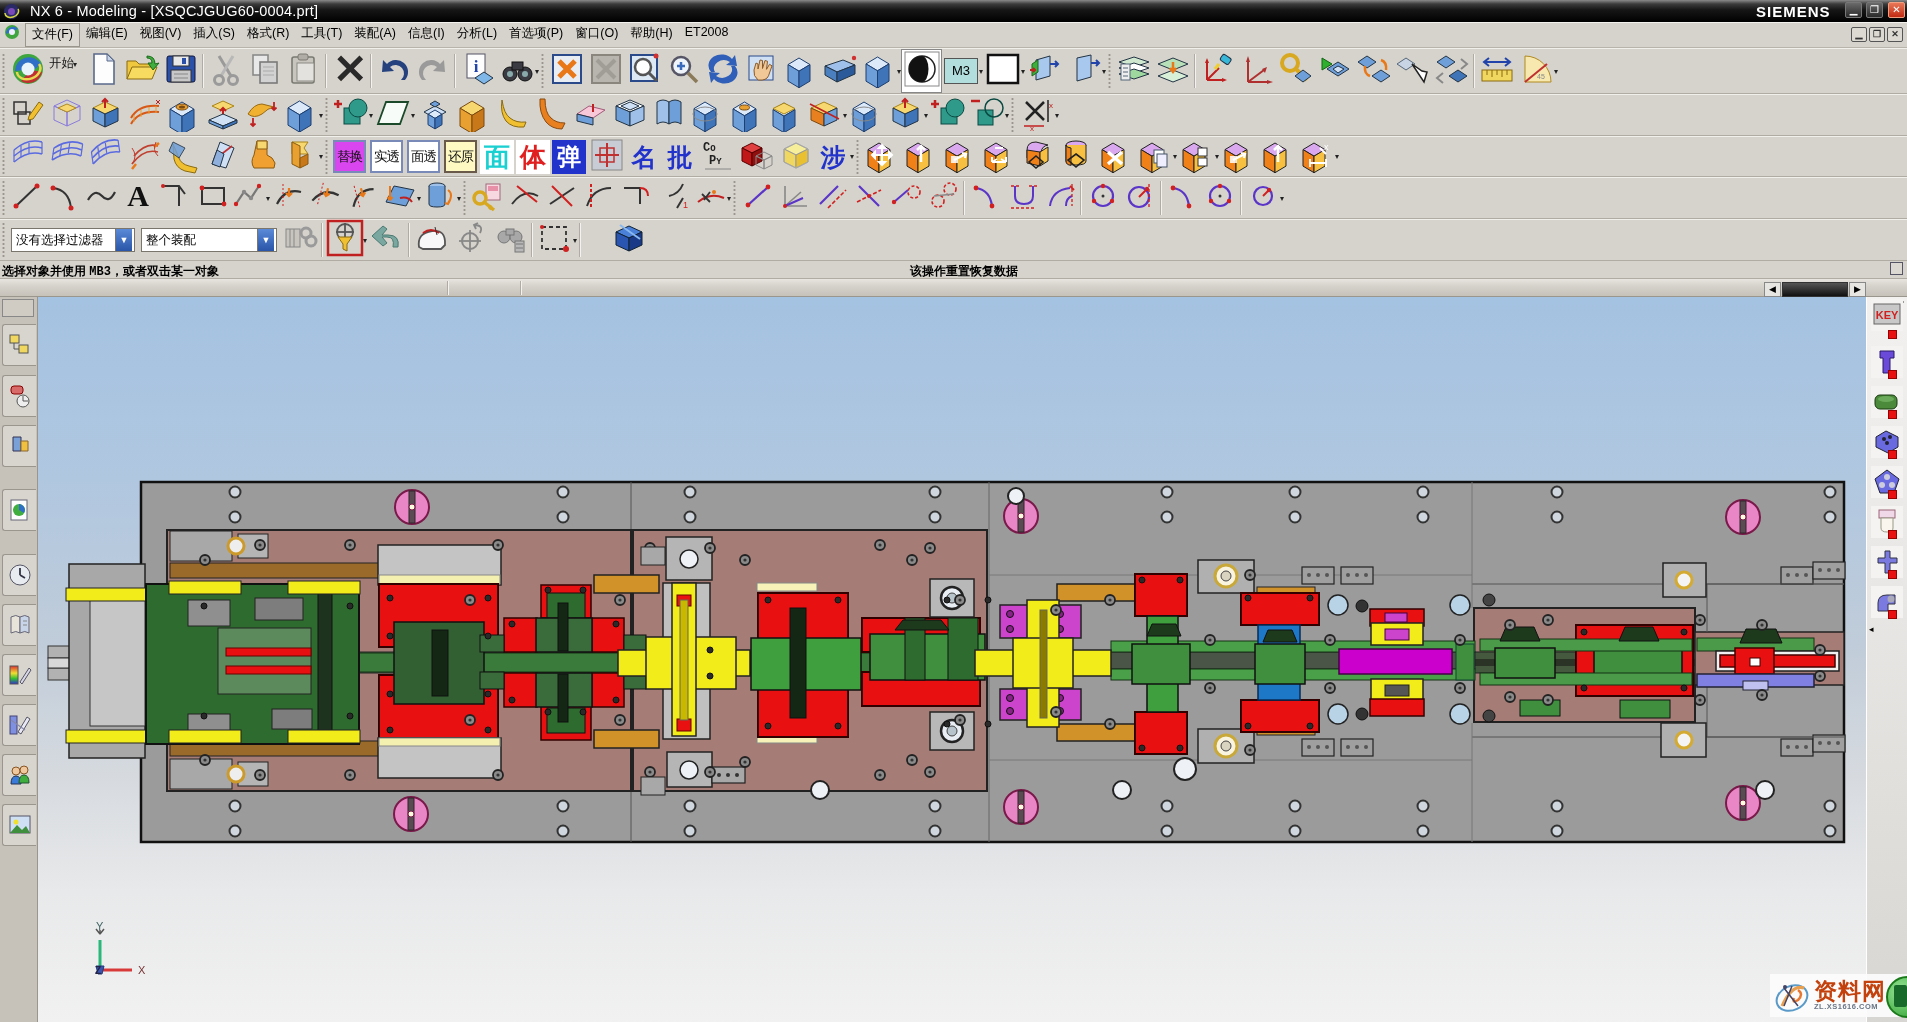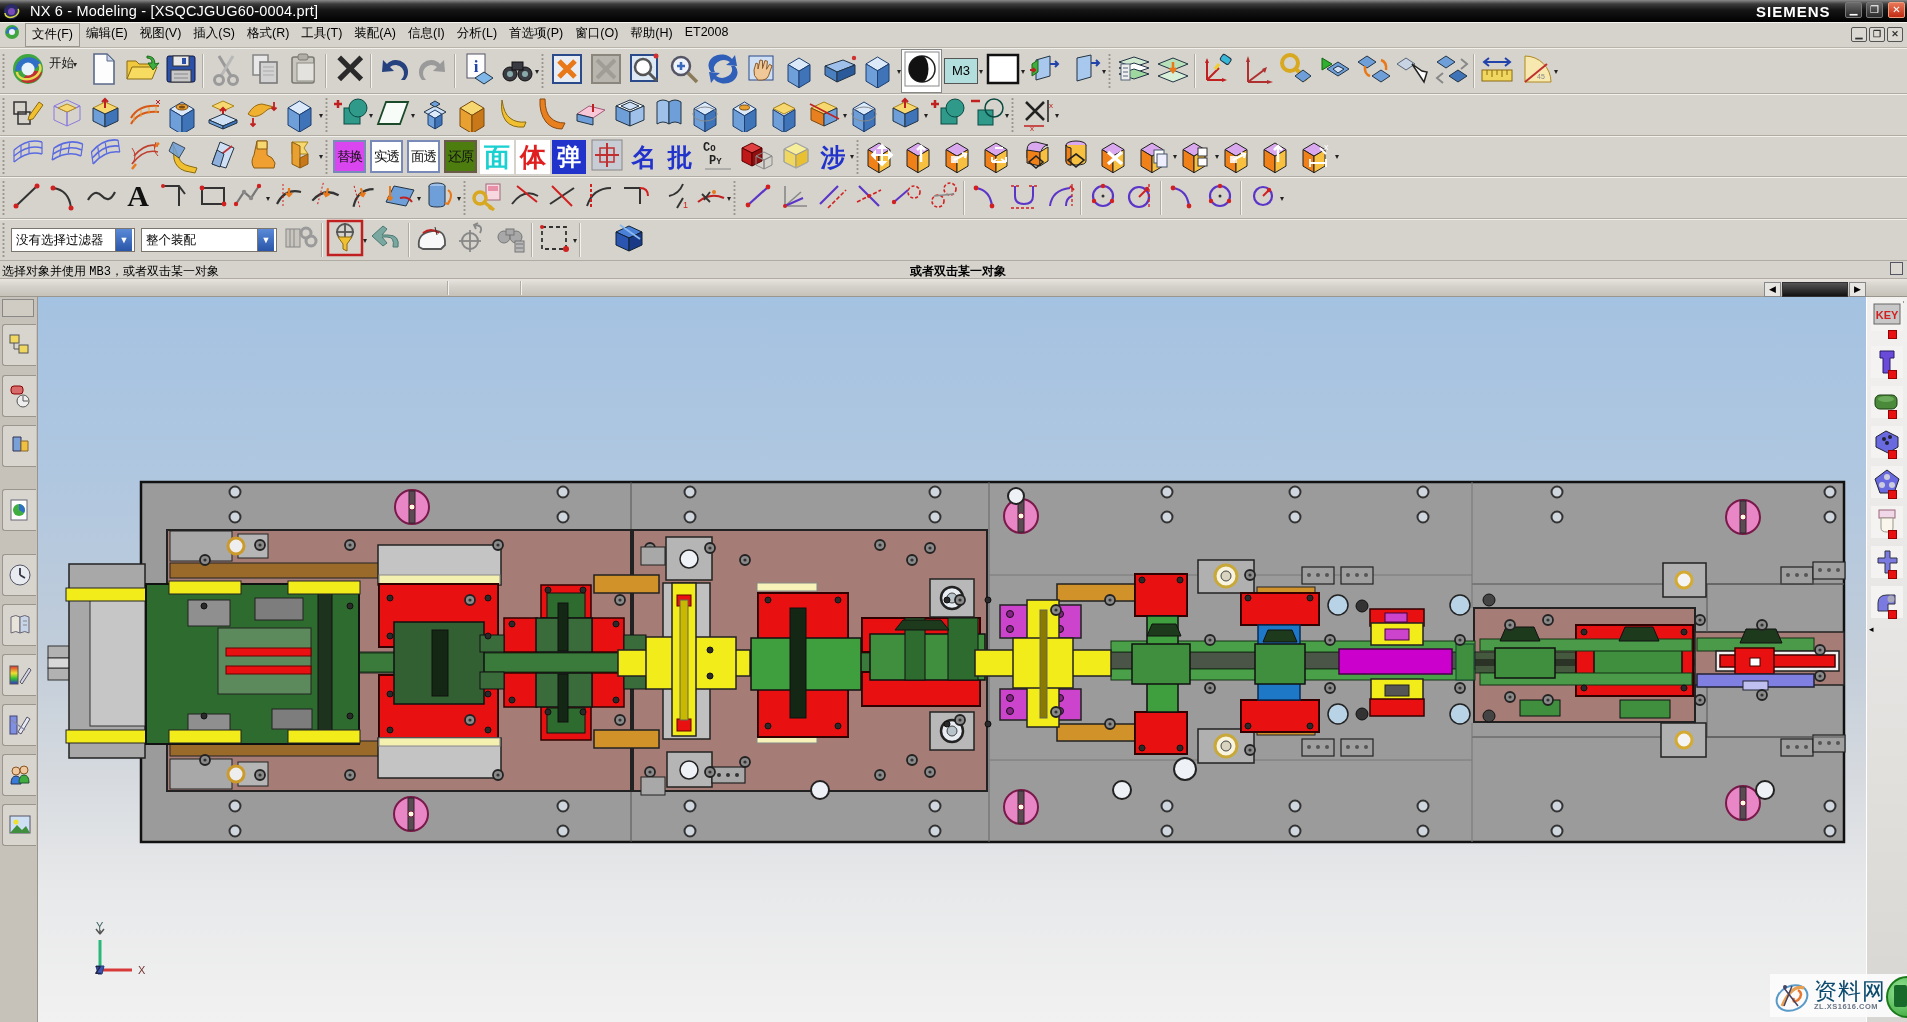--- a/index.html
+++ b/index.html
@@ -26,21 +26,21 @@
 .combo .cbtn{width:17px;height:22px;background:linear-gradient(180deg,#5a8ad8,#2a55a8);color:#fff;font-size:9px;text-align:center;line-height:22px;border-left:1px solid #7a766e}
 .promptbar{position:absolute;left:0;top:261px;width:1907px;height:18px;background:#d6d3cc;border-bottom:1px solid #b0aca4;font-size:12px;color:#000}
 .dockband{position:absolute;left:0;top:279px;width:1907px;height:18px;background:linear-gradient(180deg,#e8e5e0 0,#d6d3cc 40%,#c6c2ba 100%);border-bottom:1px solid #9a968e}
 .viewport{position:absolute;left:38px;top:297px;width:1828px;height:725px;background:linear-gradient(180deg,#a4c2e1 0%,#b0c7e0 25%,#c0ccd9 48%,#d6dadf 66%,#e8e9ea 82%,#f1f1f1 100%)}
 .resbar{position:absolute;left:0;top:297px;width:38px;height:725px;background:#c6c2ba;border-right:1px solid #9a968e}
 .rtab{position:absolute;left:2px;width:34px;height:42px;background:#d8d5ce;border:1px solid #9a968e;border-right:none;border-radius:3px 0 0 3px;display:flex;align-items:center;justify-content:center}
 .sidebar{position:absolute;left:1866px;top:297px;width:41px;height:725px;background:linear-gradient(180deg,#f2f1ef 0,#e8e7e5 40%,#d8d6d2 100%);border-left:1px solid #fff}
 .sicon{position:absolute;left:4px;width:32px;height:32px;background:#f4f3f1;display:flex;align-items:center;justify-content:center}
 .badge{position:absolute;width:9px;height:9px;background:#e81010;border:1px solid #900}
 .wm{position:absolute;left:1770px;top:974px;width:137px;height:43px;background:rgba(252,252,252,0.92);display:flex;align-items:center}
-.wmtext{color:#0c4a6e;font-weight:normal;font-size:23px;letter-spacing:1px;line-height:22px}
+.wmtext{color:#c2410c;font-weight:bold;font-size:23px;letter-spacing:1px;line-height:22px}
 .wmsub{color:#6a7585;font-size:7.5px;font-weight:bold;letter-spacing:0.5px}
 </style></head><body>
 <div id="page">
     <div class="titlebar">
       <span class="nxico"><svg width="17" height="17" viewBox="0 0 17 17">
           <circle cx="8.5" cy="8.5" r="7.5" fill="#2a2a66"></circle>
           <path d="M2 10 A7 5 -20 1 0 15 6" fill="none" stroke="#d8d840" stroke-width="1.5"></path>
           <circle cx="8.5" cy="8.5" r="3.5" fill="#7a4ab8"></circle>
         </svg></span>
       <span class="ttext">NX 6 - Modeling - [XSQCJGUG60-0004.prt]</span>
@@ -485,21 +485,21 @@
       <span class="ic"><svg width="38" height="38" viewBox="0 0 38 38">
           <path d="M10 6 h16 l-4 6 4 6 h-16 z" fill="#f7d870" stroke="#a8841a"></path>
           <path d="M10 6 v22 l8 4 v-22 z" fill="#e8a030" stroke="#8a5a10"></path>
           <path d="M18 32 l8 -4 v-10 l-8 4 z" fill="#c87818" stroke="#8a5a10"></path>
         </svg></span>
       <span class="dd">▾</span>
       <span class="thandle"></span>
       <span class="zb" style="background:#d946ef;border-color:#7a8ab8">替换</span>
       <span class="zb" style="background:#fff;border-color:#7a8ab8">实透</span>
       <span class="zb" style="background:#fff;border-color:#7a8ab8">面透</span>
-      <span class="zb" style="background:#4d7c0f;border-color:#6a5a4a">还原</span>
+      <span class="zb" style="background:#fef9c3;border-color:#6a5a4a">还原</span>
       <span class="zg" style="color:#1ad0d0;font-size:26px;background:#fff;">面</span>
       <span class="zg" style="color:#e02020;font-size:26px;background:#fff;">体</span>
       <span class="zg" style="color:#fff;font-size:24px;background:#2233cc;">弹</span>
       <span class="ic"><svg width="38" height="38" viewBox="0 0 38 38">
           <rect x="4" y="4" width="30" height="30" fill="#c8ccd4" stroke="#888"></rect>
           <line x1="19" y1="7" x2="19" y2="31" stroke="#c03030" stroke-width="2"></line>
           <line x1="7" y1="19" x2="31" y2="19" stroke="#c03030" stroke-width="2"></line>
           <rect x="12" y="12" width="14" height="14" fill="none" stroke="#c03030" stroke-width="1.5"></rect>
         </svg></span>
       <span class="zg" style="color:#2233cc;font-size:25px;">名</span>
@@ -849,22 +849,22 @@
       <span class="tsep"></span>
       <span style="display:inline-block;width:26px"></span>
       <span class="ic"><svg width="38" height="38" viewBox="0 0 38 38">
           <polygon points="6,13 19,7 32,13 19,19" fill="#4a80d8" stroke="#123"></polygon>
           <polygon points="6,13 19,19 19,32 6,26" fill="#2a55b0" stroke="#123"></polygon>
           <polygon points="19,19 32,13 32,26 19,32" fill="#1a3a88" stroke="#123"></polygon>
           <line x1="10" y1="6" x2="30" y2="20" stroke="#88b8f0" stroke-width="2"></line>
         </svg></span>
     </div>
     <div class="promptbar">
-      <span style="position:absolute;left:2px;top:2px;font-weight:normal">选择对象并使用 <span style="font-family:Liberation Mono">MB3</span>，或者双击某一对象</span>
-      <span style="position:absolute;left:910px;top:2px;font-weight:bold">或者双击某一对象</span>
+      <span style="position:absolute;left:2px;top:2px;font-weight:bold">选择对象并使用 <span style="font-family:Liberation Mono">MB3</span>，或者双击某一对象</span>
+      <span style="position:absolute;left:910px;top:2px;font-weight:bold">该操作重置恢复数据</span>
       <span style="position:absolute;left:1890px;top:1px;width:13px;height:13px;border:1px solid #556;background:#dcd9d2"></span>
     </div>
     <div class="dockband">
       <span style="position:absolute;left:447px;top:2px;width:2px;height:14px;border-left:1px solid #b0aca4;border-right:1px solid #f4f2ee"></span>
       <span style="position:absolute;left:520px;top:2px;width:2px;height:14px;border-left:1px solid #b0aca4;border-right:1px solid #f4f2ee"></span>
       <span style="position:absolute;left:1764px;top:3px;width:17px;height:15px;border:1px solid #888;background:#e8e6e2;text-align:center;line-height:13px;font-size:9px">◀</span>
       <span style="position:absolute;left:1782px;top:3px;width:66px;height:15px;background:linear-gradient(180deg,#555,#111);border:1px solid #333"></span>
       <span style="position:absolute;left:1849px;top:3px;width:17px;height:15px;border:1px solid #888;background:#e8e6e2;text-align:center;line-height:13px;font-size:9px">▶</span>
     </div>
     <div class="viewport">

